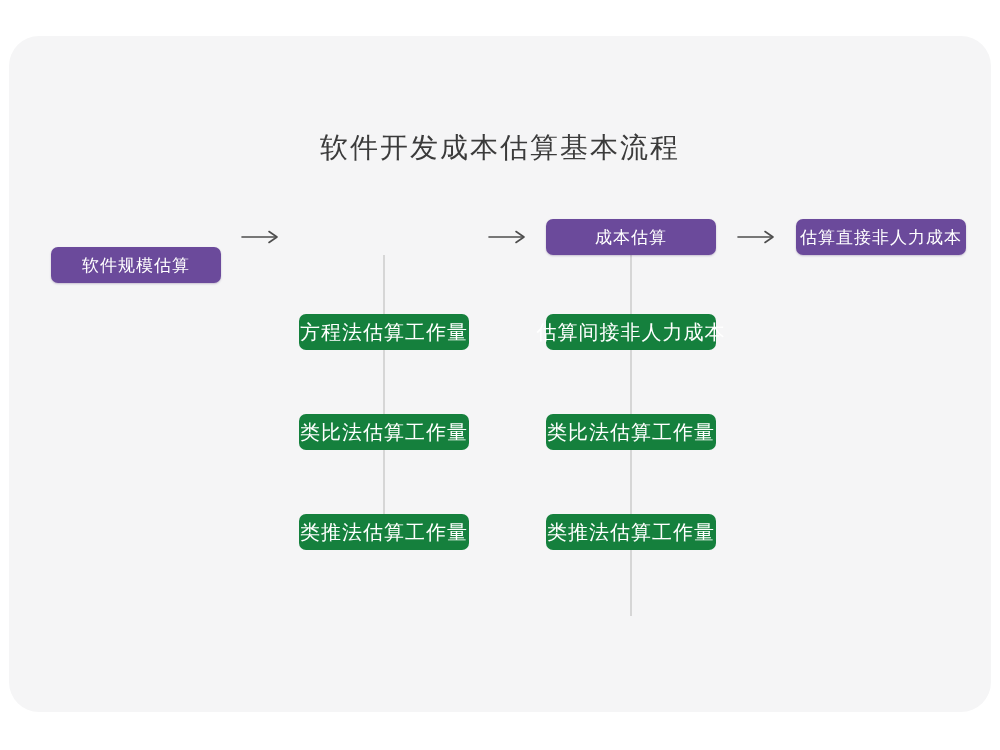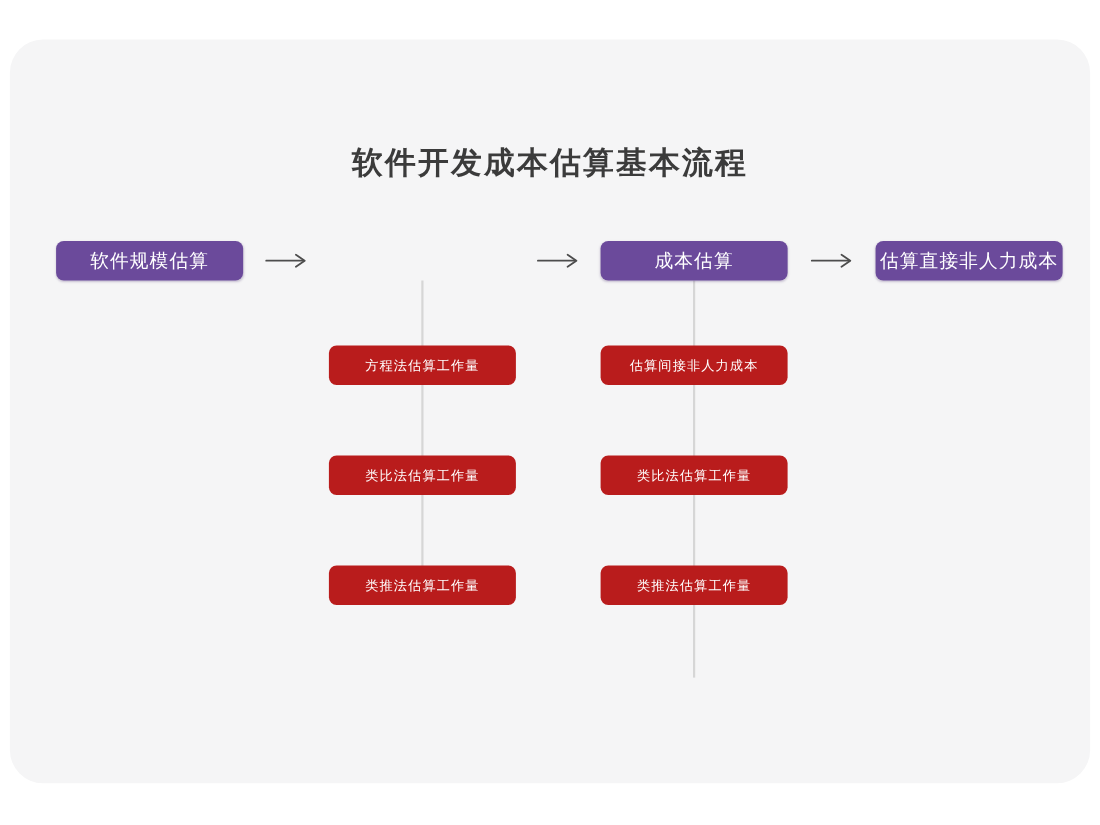--- a/index.html
+++ b/index.html
@@ -15,21 +15,21 @@
     left: 9px; top: 36px;
     width: 982px; height: 676px;
     background: #f5f5f6;
     border-radius: 30px;
   }
   .title {
     position: absolute;
     left: 0; right: 0; top: 93px;
     text-align: center;
     font-size: 28px;
-    font-weight: 700;
+    font-weight: 400;
     letter-spacing: 2px;
     color: #3b3b3b;
   }
   .stage, .child {
     position: absolute;
     width: 170px; height: 36px;
     border-radius: 7px;
     display: flex;
     align-items: center;
     justify-content: center;
@@ -37,25 +37,25 @@
     letter-spacing: 1px;
     white-space: nowrap;
   }
   .stage {
     background: #6b4a9b;
     font-size: 17px;
     box-shadow: 0 1px 2px rgba(60,30,100,0.25);
     top: 183px;
   }
   .child {
-    background: #b91c1c;
-    font-size: 12px;
+    background: #15803d;
+    font-size: 20px;
     top: 0;
   }
-  .s1 { left: 42px; }
+  .s1 { left: 42px; margin-top: 28px; }
   .s2 { left: 290px; }
   .s3 { left: 537px; }
   .s4 { left: 787px; }
 
   .c2 { left: 290px; }
   .c3 { left: 537px; text-align: center; }
   .row0 { top: 278px; }
   .row1 { top: 378px; }
   .row2 { top: 478px; }
   .row3 { top: 578px; }

